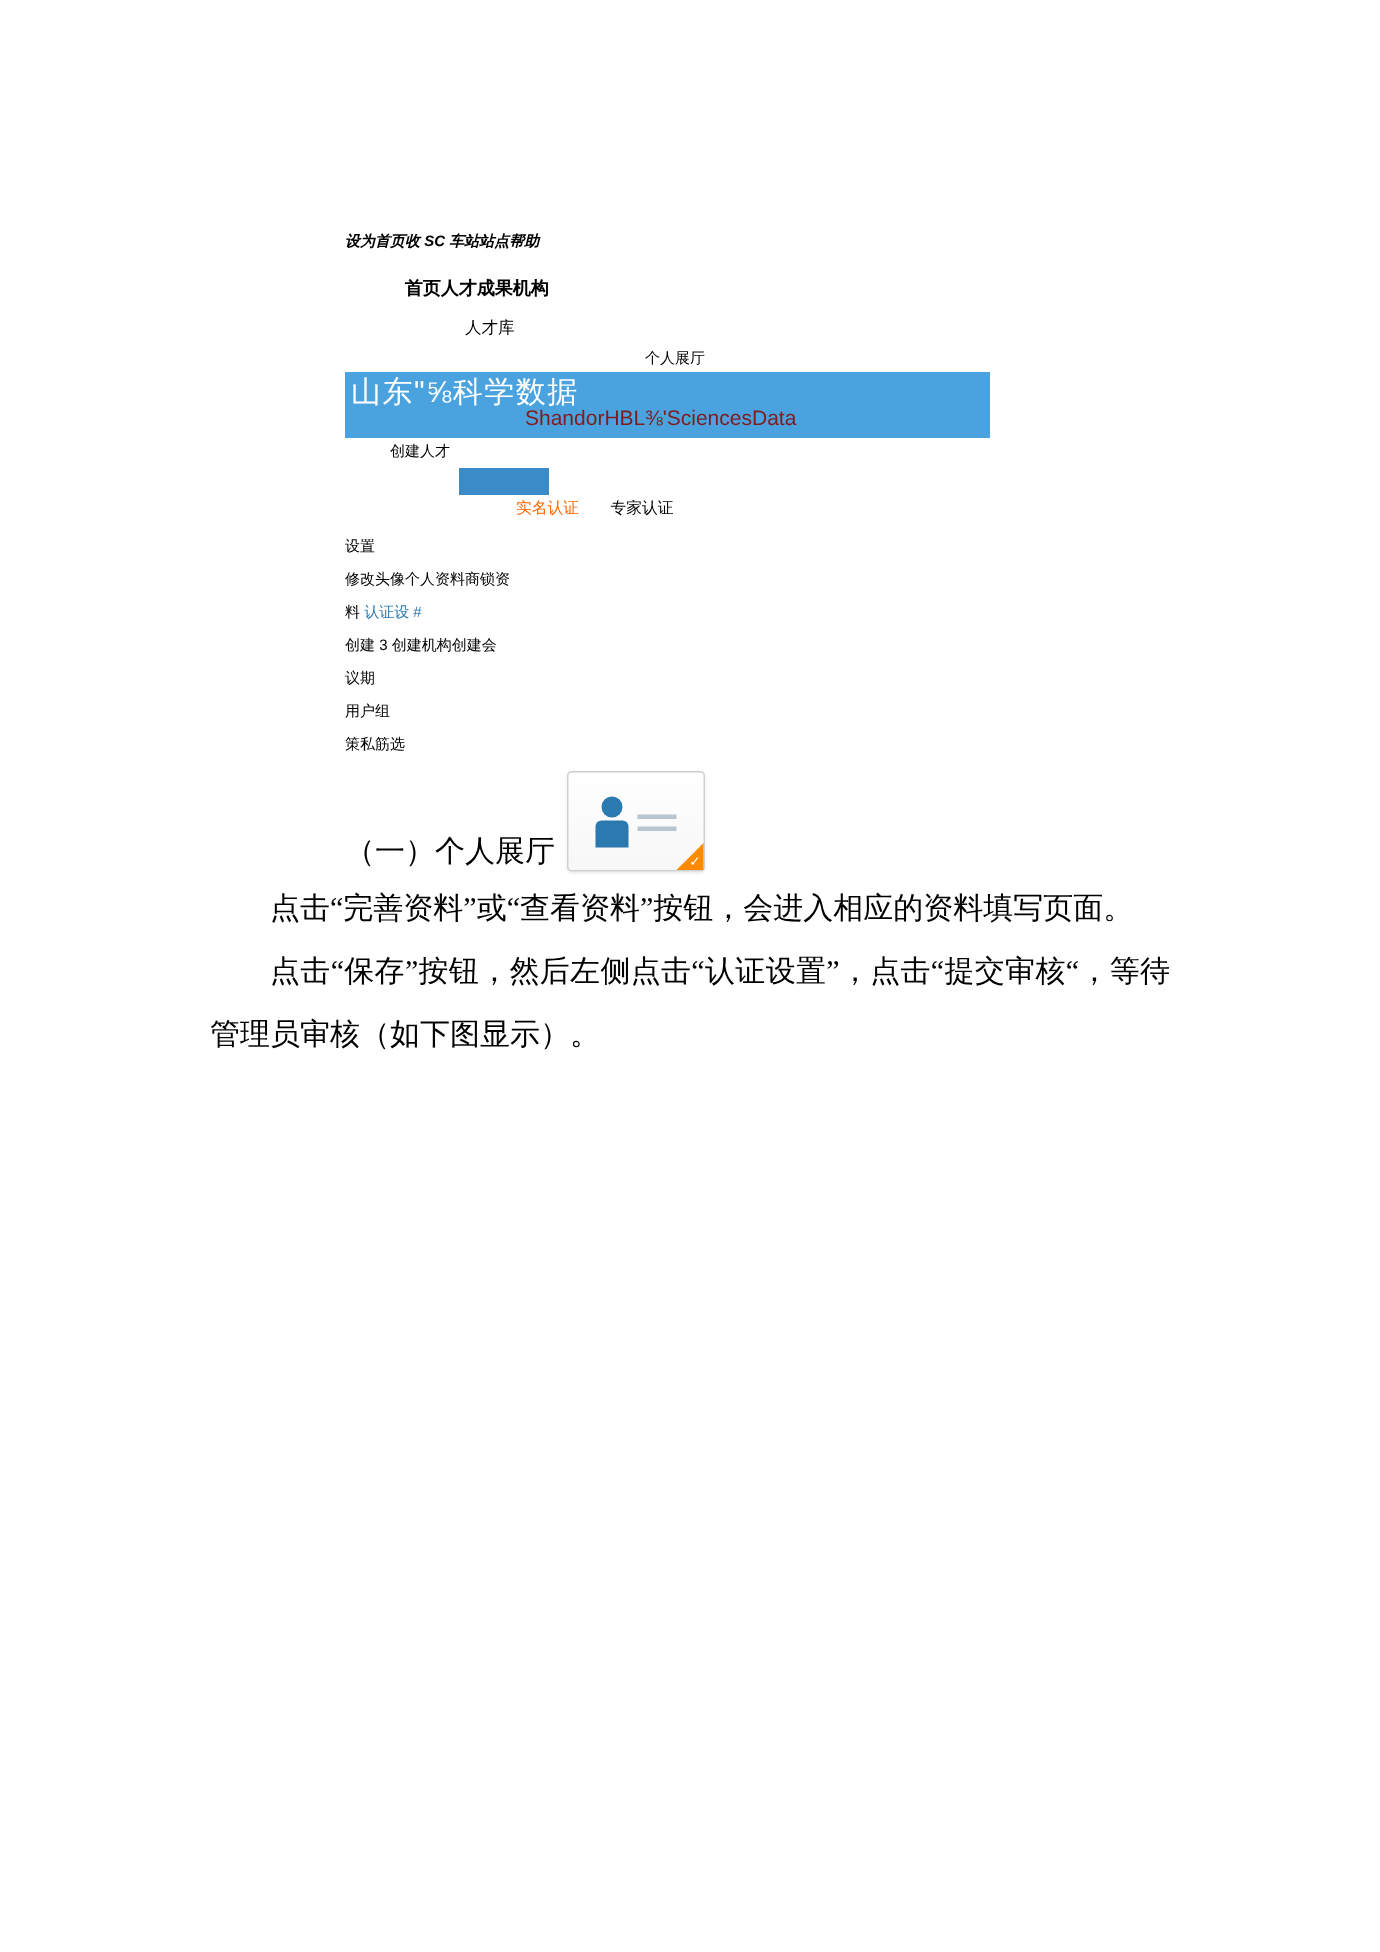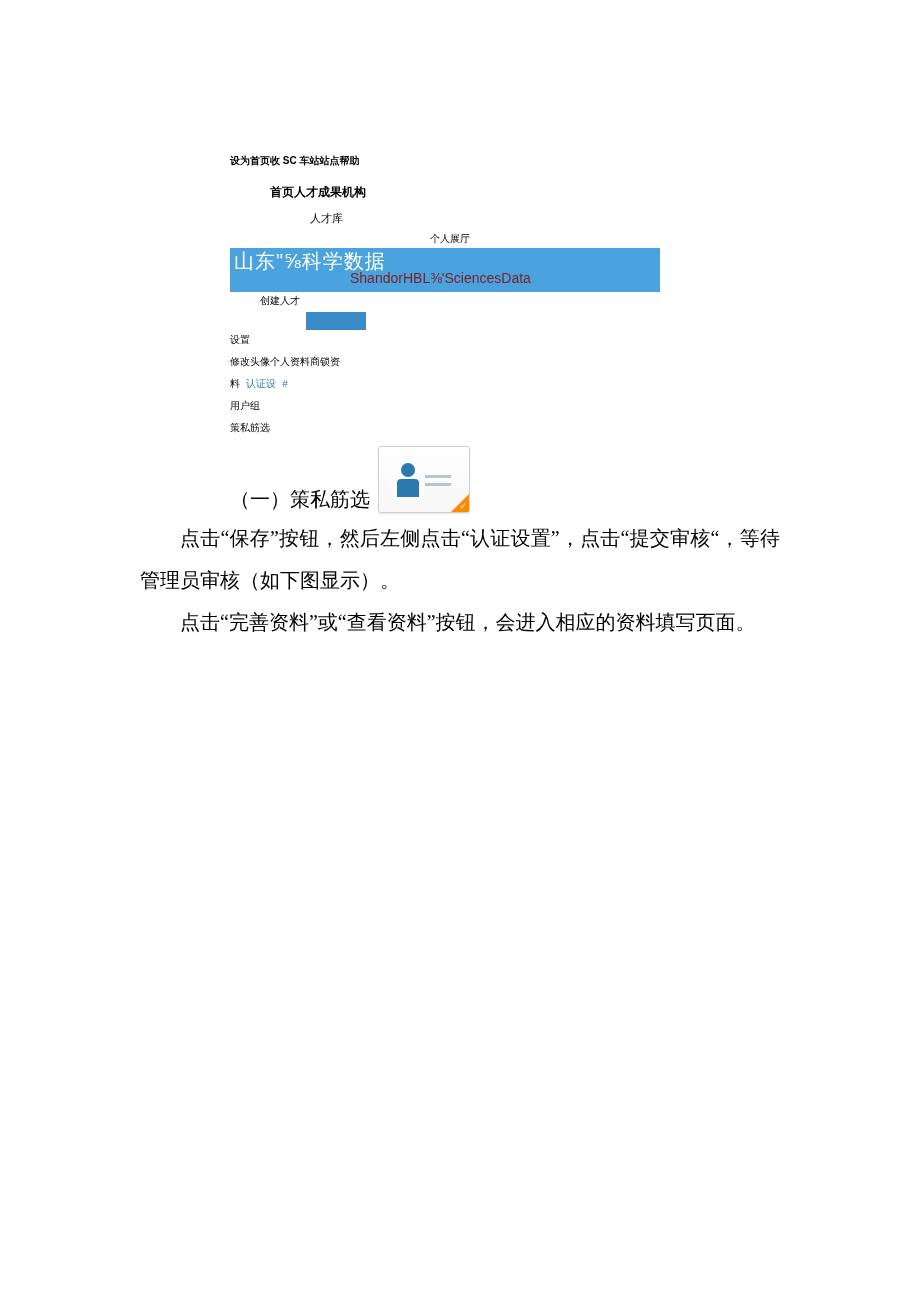--- a/index.html
+++ b/index.html
@@ -16,20 +16,21 @@
     margin-left: 90px;
     width: 430px;
     font-family: Arial, "Microsoft YaHei", sans-serif;
     font-size: 10.5px;
     color: #000;
   }
   .top-links {
     font-size: 10px;
     font-weight: bold;
     padding: 4px 0 10px 0;
+    font-style: italic;
   }
   .nav-line {
     font-size: 12px;
     font-weight: bold;
     padding: 6px 0 6px 40px;
   }
   .talent-pool {
     font-size: 11px;
     padding: 4px 0 4px 80px;
   }
@@ -77,21 +78,22 @@
     font-family: Arial, sans-serif;
   }
   .content-cols {
     display: flex;
     align-items: flex-start;
   }
   .side-col {
     width: 110px;
     font-size: 10px;
     line-height: 2.2em;
-    font-family: Liberation Mono, monospace;
+    font-family: Liberation Sans, sans-serif;
+    margin-top: 24px;
   }
   .side-col .link-blue { color: #2a7ab0; text-align: right; }
   .main-col {
     flex: 1;
     padding-left: 4px;
     font-size: 10px;
   }
   .tab-row {
     padding: 2px 0 8px 0;
     font-size: 10.5px;
@@ -207,40 +209,45 @@
     <div><span class="solid-btn"></span></div>
 
 
     <div class="content-cols">
       <div class="side-col">
         <div>设置</div>
         <div>修改头像个人资料商锁资</div>
         <div>
           <span>料 </span><span class="link-blue">认证设 #</span>
         </div>
+        <div>创建 3 创建机构创建会议期</div>
         <div>用户组</div>
         <div>策私筋选</div>
       </div>
 
       <div class="main-col">
+        <div class="tab-row">
+          <span class="tab-active">实名认证</span>
+          <span class="tab-inactive">专家认证</span>
+        </div>
       </div>
     </div>
 
     <div class="card-row">
-      <div class="section-heading-inline">（一）策私筋选</div>
+      <div class="section-heading-inline">（一）个人展厅</div>
       <div class="card">
         <div class="card-head"></div>
         <div class="card-body-shape"></div>
         <div class="card-line1"></div>
         <div class="card-line2"></div>
         <div class="card-corner"></div>
         <div class="card-check">✓</div>
       </div>
     </div>
 
   </div>
 
   <div class="body-block">
+    <p class="body-text indent">点击“完善资料”或“查看资料”按钮，会进入相应的资料填写页面。</p>
     <p class="body-text indent">点击“保存”按钮，然后左侧点击“认证设置”，点击“提交审核“，等待管理员审核（如下图显示）。</p>
-    <p class="body-text indent">点击“完善资料”或“查看资料”按钮，会进入相应的资料填写页面。</p>
   </div>
 
 </div>
 
 </body></html>

